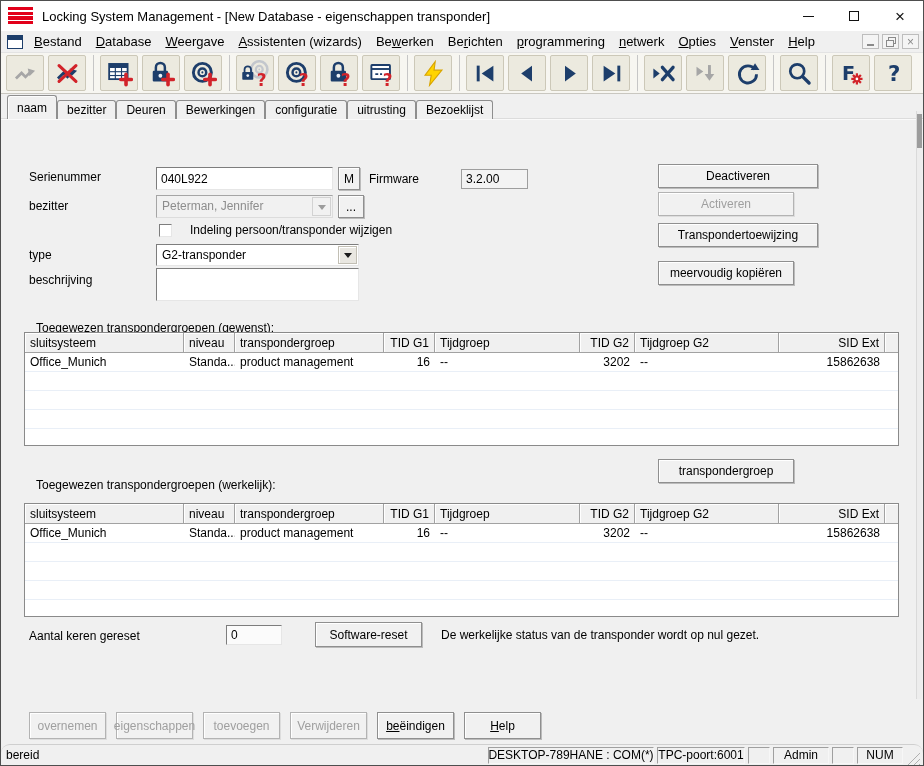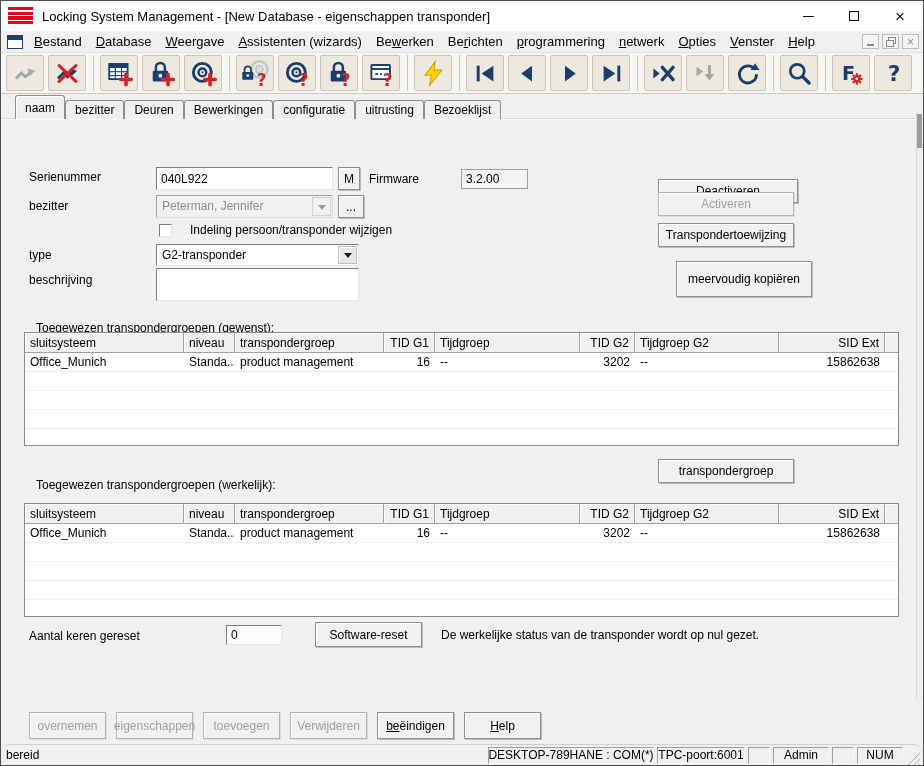--- a/index.html
+++ b/index.html
@@ -28,21 +28,21 @@
   .menu-item .mn { text-decoration:underline; }
   .mdi-controls { margin-left:auto; display:flex; gap:3px; margin-right:4px; }
   .mdibtn { width:17px; height:15px; border:1px solid #bdbdbd; background:#f4f4f4; display:flex; align-items:center; justify-content:center; }
   
   .toolbar { position:absolute; top:52px; left:0; width:100%; height:41px; background:#f7f6f1;
     border-bottom:1px solid #c9c7c0; display:flex; align-items:center; padding-left:5px; }
   .tbtn { width:38px; height:36px; background:#eceadf; border:1px solid #ccc8b8; border-radius:2px;
     margin-right:4px; display:flex; align-items:center; justify-content:center; padding:0; }
   .tsep { width:1px; height:36px; background:#c6c6c6; margin:0 6px 0 3px; flex:none; }
   
-  .tabstrip { position:absolute; top:93px; left:0; width:100%; height:25px; padding-left:14px;
+  .tabstrip { position:absolute; top:93px; left:0; width:100%; height:25px; padding-left:6px;
     display:flex; align-items:flex-end; }
   .tab { position:relative; border:1px solid #8e8e8e; border-bottom:none; border-radius:3px 3px 0 0;
     background:#f0f0f0; height:19px; padding:2px 9px 0; font-size:12px; white-space:nowrap; z-index:1; }
   .tab.active { height:24px; padding-top:5px; z-index:3; box-shadow:inset 1px 1px 0 #fcfcfc; }
   .pagetopline { position:absolute; top:117px; left:0; width:100%; height:1px; background:#dcdcdc; }
   .pagetopline2 { position:absolute; top:118px; left:0; width:100%; height:1px; background:#fafafa; }
   
   .lbl { position:absolute; white-space:nowrap; font-size:12px; }
   .btn { position:absolute; background:#f1f1f1; border:1px solid #8f8f8f;
     box-shadow:1px 1px 0 rgba(0,0,0,0.22), inset 1px 1px 0 #fff;
@@ -408,24 +408,24 @@
     <span class="cbtn">
         <span class="arrow"></span>
       </span>
   </div>
 
   <span class="lbl" style="left:28px;top:272px">beschrijving</span>
   <div class="field" style="left:155px;top:267px;width:203px;height:33px;align-items:flex-start">
       <span></span>
     </div>
 
-  <div class="btn" style="left:657px;top:178px;width:140px;height:24px">Deactiveren</div>
+  <div class="btn" style="left:657px;top:163px;width:160px;height:24px">Deactiveren</div>
   <div class="btn disabled" style="left:657px;top:191px;width:136px;height:24px">Activeren</div>
-  <div class="btn" style="left:657px;top:222px;width:136px;height:24px">Transpondertoewijzing</div>
-  <div class="btn" style="left:675px;top:260px;width:136px;height:36px">meervoudig kopiëren</div>
+  <div class="btn" style="left:657px;top:222px;width:160px;height:24px">Transpondertoewijzing</div>
+  <div class="btn" style="left:657px;top:260px;width:136px;height:24px">meervoudig kopiëren</div>
 
   <span class="lbl" style="left:35px;top:320px">Toegewezen transpondergroepen (gewenst):</span>
   <div class="table" id="table-wanted" style="left:23px;top:331px;width:875px;height:114px">
       <div class="thead">
         <div class="th" style="width: 159px; text-align: left;">sluitsysteem</div>
         <div class="th" style="width: 51px; text-align: left;">niveau</div>
         <div class="th" style="width: 149px; text-align: left;">transpondergroep</div>
         <div class="th" style="width: 51px; text-align: right;">TID G1</div>
         <div class="th" style="width: 145px; text-align: left;">Tijdgroep</div>
         <div class="th" style="width: 55px; text-align: right;">TID G2</div>

